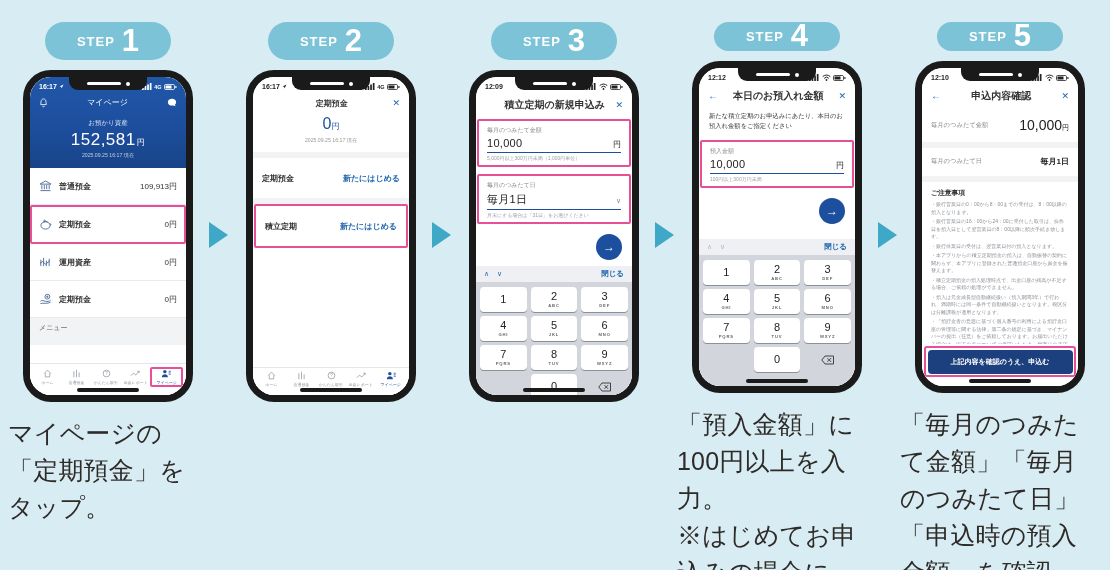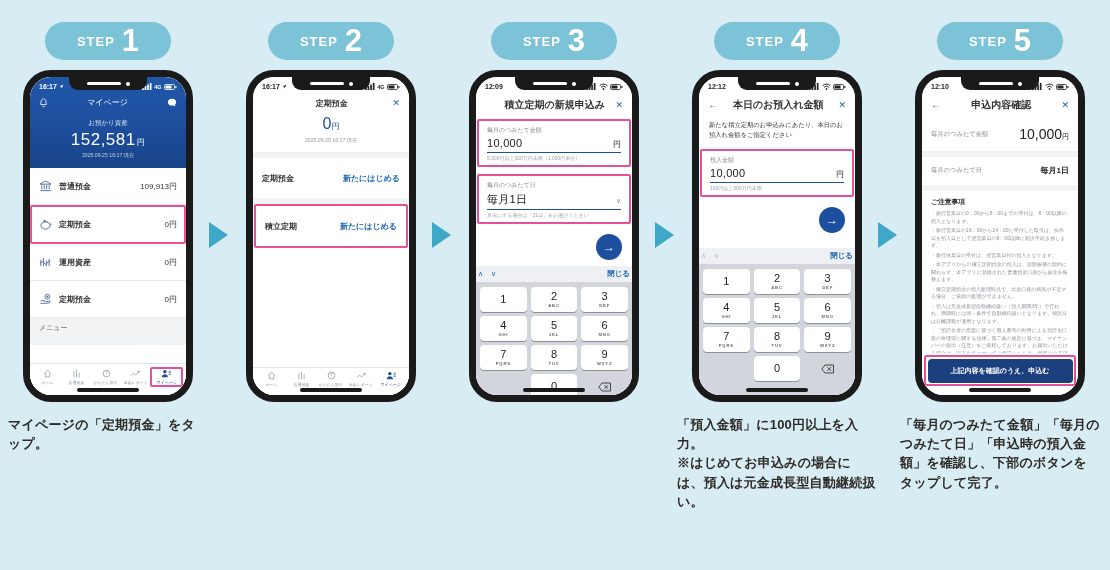--- a/index.html
+++ b/index.html
@@ -79,21 +79,21 @@
   .f-label { font-size:6px; color:#888; }
   .f-valrow { display:flex; align-items:baseline; justify-content:space-between; border-bottom:1.5px solid #1d4f9f; padding:2px 0 2px; }
   .f-value { font-size:11px; color:#222; letter-spacing:.3px; }
   .f-unit { font-size:8px; color:#222; }
   .f-caret { font-size:7px; color:#888; }
   .f-hint { font-size:5px; color:#9aa0a8; margin-top:2px; }
   .next-wrap { display:flex; justify-content:flex-end; padding:6px 10px; }
   .next-btn { width:26px; height:26px; border-radius:50%; background:#1d4f9f; color:#fff; display:flex;
               align-items:center; justify-content:center; font-size:12px; }
   .kb { margin-top:auto; flex:0 0 auto; background:#d2d5db; padding-bottom:14px; }
-  .kb-bar { display:flex; align-items:center; justify-content:space-between; background:#eef0f3; padding:3px 2px; }
+  .kb-bar { display:flex; align-items:center; justify-content:space-between; background:#eef0f3; padding:3px 8px; }
   .kb-chevs { font-size:7px; letter-spacing:3px; }
   .kb-chevs.blue { color:#1f66ad; } .kb-chevs.gray { color:#b4b9c1; }
   .kb-close { font-size:7.5px; font-weight:700; color:#1f66ad; }
   .kp { display:grid; grid-template-columns:repeat(3,1fr); gap:4px; padding:5px 4px 0; }
   .key { background:#fff; border-radius:4px; height:25px; box-shadow:0 1px 0 #8b919b;
          display:flex; flex-direction:column; align-items:center; justify-content:center; }
   .key .d { font-size:11px; color:#222; line-height:1; }
   .key .l { font-size:4.2px; color:#666; letter-spacing:.8px; margin-top:1.5px; font-weight:700; }
   .key.ghost { background:transparent; box-shadow:none; }
   .p4-desc { font-size:6.3px; color:#333; line-height:1.55; padding:4px 10px 6px; }
@@ -106,21 +106,21 @@
   .p5-row { display:flex; align-items:center; justify-content:space-between; padding:5px 9px; }
   .p5-row .lbl { font-size:6.3px; color:#888; }
   .p5-row .val { font-size:8px; font-weight:700; color:#222; }
   .notes { padding:6px 9px 2px; flex:1 1 auto; overflow:hidden; }
   .notes-title { font-size:6.8px; font-weight:700; color:#333; margin-bottom:3px; }
   .note { font-size:5px; color:#8a8f96; line-height:1.5; margin-bottom:2px; }
   .submit-wrap { border:2.5px solid #e84f96; border-radius:3px; margin:2px 2px 9px; padding:1.5px; flex:0 0 auto; }
   .submit-btn { background:#1c3f7d; border-radius:4px; color:#fff; font-size:7px; font-weight:700;
                 text-align:center; padding:7px 2px; }
 
-  .caption { margin-top:13px; width:200px; font-size:13px; font-weight:700; color:#2e2a27;
+  .caption { margin-top:13px; width:200px; font-size:25px; font-weight:400; color:#2e2a27;
              line-height:1.48; letter-spacing:.2px; align-self:flex-start; }
   .caption .note-line { display:block; }
   svg { flex:0 0 auto; }
 </style>
 </head>
 <body>
 
 <div class="board">
 
   <div class="col">

